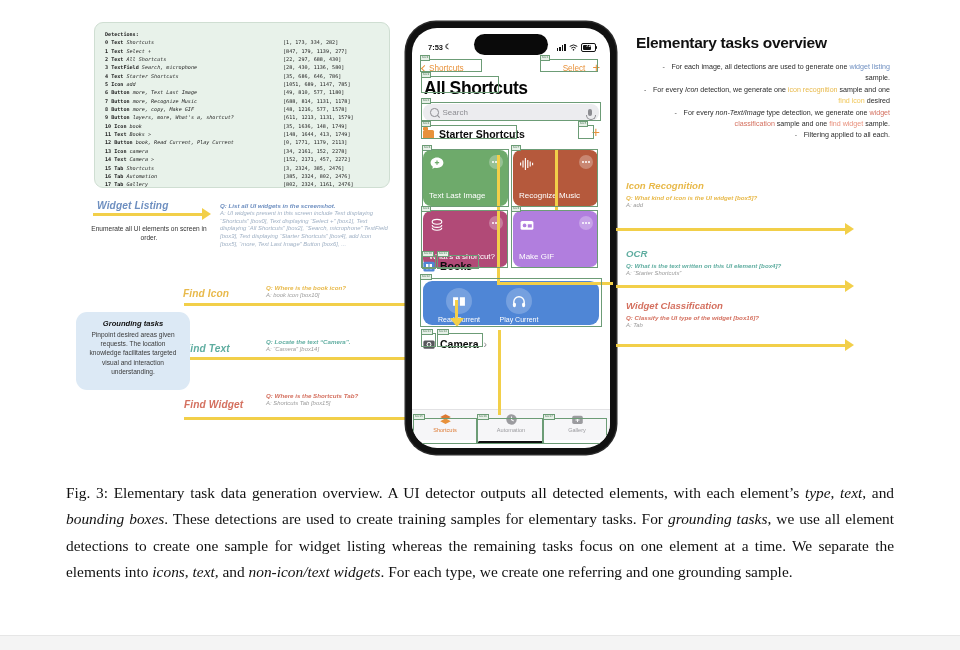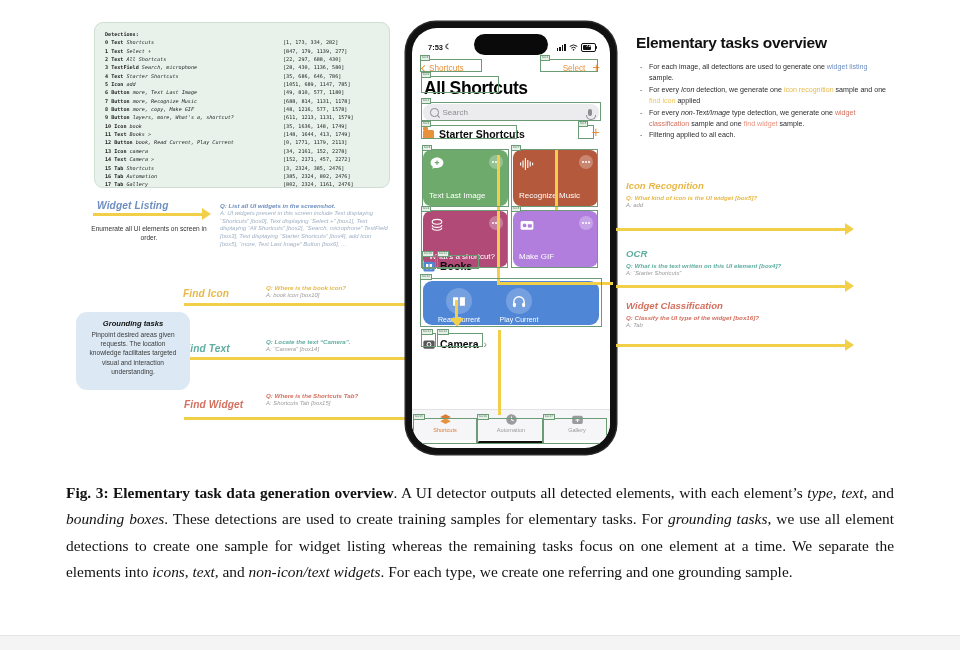--- a/index.html
+++ b/index.html
@@ -150,21 +150,21 @@
   .c-widgetcls{color:#d4705f;}
   .c-findwidget{color:#e8907c;}
   .it{font-style:italic;}
 
   
   #caption{
     position:absolute;left:66px;top:480px;width:828px;
     font-family:"Liberation Serif","DejaVu Serif",serif;
     font-size:15.4px;line-height:26.3px;color:#111;text-align:justify;
   }
-  #caption b{font-weight:bold;}
+  #caption b{font-weight:normal;}
   #caption i{font-style:italic;}
   #botline{position:absolute;left:0;bottom:0;width:960px;height:14px;background:#f4f4f4;border-top:1px solid #e6e6e6;}
 </style>
 </head>
 <body>
 
 <div id="page">
 
   <div id="figure">
 
@@ -431,24 +431,24 @@
             <div class="dbox" style="left: 65px; top: 390px; width: 66px; height: 26px;"></div>
             <div class="dlabel" style="left: 65px; top: 385.6px;">box16</div>
             <div class="dbox" style="left: 131px; top: 390px; width: 64px; height: 26px;"></div>
             <div class="dlabel" style="left: 131px; top: 385.6px;">box17</div>
           </div>
       </div>
     </div>
 
     <div class="rt-title" style="left:636px;top:34px;">Elementary tasks overview</div>
 
-    <div class="bullets" style="left:640px;top:62px;width:250px;">
+    <div class="bullets" style="left:640px;top:62px;width:250px;text-align:right;">
       <ul id="bullet-list">
           <li><span>For each image, all detections are used to generate one </span><span class="c-widgetlist">widget listing</span><span> sample.</span></li>
-          <li><span>For every </span><span class="it">Icon</span><span> detection, we generate one </span><span class="c-iconrec">icon recognition</span><span> sample and one </span><span class="c-findicon">find icon</span><span> applied</span></li>
+          <li><span>For every </span><span class="it">Icon</span><span> detection, we generate one </span><span class="c-iconrec">icon recognition</span><span> sample and one </span><span class="c-findicon">find icon</span><span> desired</span></li>
           <li><span>For every </span><span class="it">non-Text/Image</span><span> type detection, we generate one </span><span class="c-widgetcls">widget classification</span><span> sample and one </span><span class="c-findwidget">find widget</span><span> sample.</span></li>
           <li><span>Filtering applied to all each.</span></li>
         </ul>
     </div>
 
     <div style="position:absolute;left:626px;top:180px;width:250px;">
       <div class="qa" style="position:static;">
         <div style="font-style:italic;font-weight:bold;font-size:9.6px;color:#e8b94a;margin-bottom:3px;">Icon Recognition</div>
         <div class="q" style="color:#e8b94a;">Q: What kind of icon is the UI widget [box5]?</div>
         <div class="a">A: add</div>

